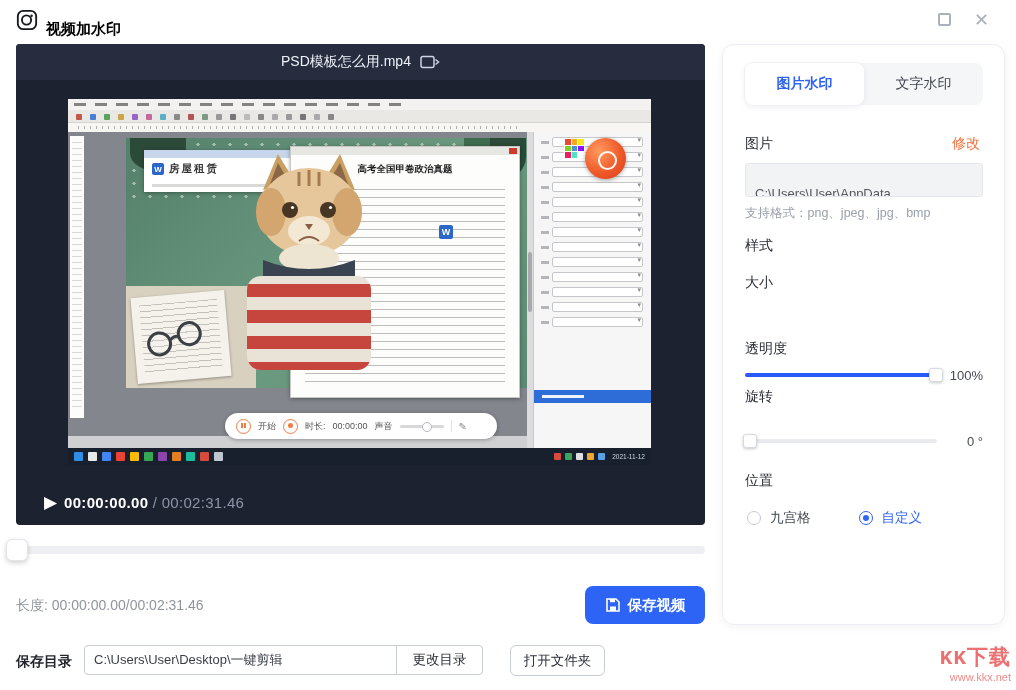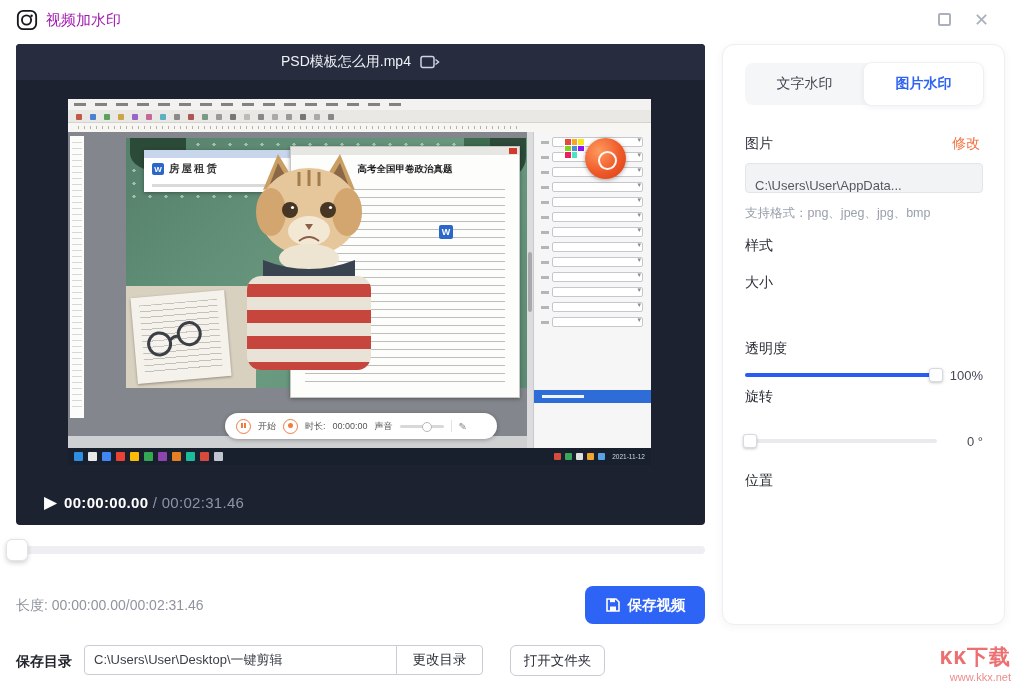--- a/index.html
+++ b/index.html
@@ -2,21 +2,21 @@
 <html><head>
 <meta charset="utf-8">
 <style>
   * { margin:0; padding:0; box-sizing:border-box; }
   html,body { width:1016px; height:690px; }
   body { position:relative; background:#ffffff; font-family:"Liberation Sans", sans-serif; overflow:hidden; color:#23262d; }
 
   
   .titlebar { position:absolute; left:0; top:0; width:100%; height:40px; background:#fff; }
   .app-logo { position:absolute; left:16px; top:9px; width:22px; height:22px; }
-  .app-title { position:absolute; left:46px; top:11px; font-size:15px; font-weight:normal; color:#a21caf; }
+  .app-title { position:absolute; left:46px; top:20px; font-size:15px; font-weight:bold; color:#000000; }
   .win-max { position:absolute; left:938px; top:13px; width:13px; height:13px; border:2px solid #aab1bc; border-radius:2px; cursor:pointer; }
   .win-close { position:absolute; left:974px; top:9px; font-size:18px; color:#aab1bc; cursor:pointer; line-height:22px; }
 
   
   .player { position:absolute; left:16px; top:44px; width:689px; height:481px; background:#1d2231; border-radius:4px; }
   .player-header { position:absolute; left:0; top:0; width:100%; height:36px; background:#272d3f; border-radius:4px 4px 0 0;
                    display:flex; align-items:center; justify-content:center; gap:9px; }
   .player-filename { font-size:14px; color:#eef1f7; }
   .change-file { width:20px; height:16px; cursor:pointer; }
 
@@ -136,21 +136,21 @@
 
   
   .panel { position:absolute; left:722px; top:44px; width:283px; height:581px; background:#fff; border:1px solid #edeef3;
            border-radius:12px; box-shadow:0 2px 10px rgba(30,40,80,.05); }
   .tabs { position:absolute; left:22px; top:18px; width:238px; height:42px; background:#f5f6f8; border-radius:8px; display:flex; }
   .tab { flex:1; display:flex; align-items:center; justify-content:center; font-size:14px; color:#40454f; cursor:pointer; border-radius:8px; }
   .tab.active { background:#ffffff; color:#2f63f4; font-weight:bold; box-shadow:0 0 0 1px #eef0f4, 0 2px 6px rgba(30,40,80,.08); }
   .p-label { position:absolute; left:22px; font-size:14px; color:#2b2f38; }
   .modify-link { position:absolute; right:24px; top:90px; font-size:14px; color:#f2703c; cursor:pointer; }
   .path-box { position:absolute; left:22px; top:118px; width:238px; height:30px; background:#f2f3f5; border:1px solid #e3e5ea;
-              border-radius:4px; font-size:13px; color:#55585f; line-height:28px; padding:8px 9px; white-space:nowrap; overflow:hidden; cursor:text; }
+              border-radius:4px; font-size:13px; color:#55585f; line-height:28px; padding:16px 9px; white-space:nowrap; overflow:hidden; cursor:text; }
   .hint { position:absolute; left:22px; top:160px; font-size:12.5px; color:#9aa1ac; }
   .slider-row { position:absolute; left:22px; width:238px; height:16px; }
   .s-track { position:absolute; left:0; right:46px; top:6px; height:4px; border-radius:2px; background:#e8eaee; cursor:pointer; }
   .s-fill { height:100%; border-radius:2px; background:#2b5bf7; }
   .s-fill.w0 { width:0; } .s-fill.w100 { width:100%; }
   .s-handle { position:absolute; top:1px; width:14px; height:14px; background:#fff; border:1px solid #d7dae0; border-radius:3px;
               box-shadow:0 1px 3px rgba(0,0,0,.22); cursor:pointer; }
   .s-handle.hr { right:40px; } .s-handle.hl { left:-2px; }
   .s-value { position:absolute; right:0; top:1px; font-size:13px; color:#454a55; }
   .radio-row { position:absolute; left:24px; top:464px; display:flex; align-items:center; gap:9px; }
@@ -363,22 +363,22 @@
   <span>保存视频</span>
 </button>
 
 <span class="dir-label">保存目录</span>
 <input class="dir-input" type="text" value="C:\Users\User\Desktop\一键剪辑" style="">
 <button class="dir-change">更改目录</button>
 <button class="dir-open">打开文件夹</button>
 
 <aside class="panel">
   <div class="tabs">
+    <div class="tab active">图片水印</div>
     <div class="tab">文字水印</div>
-    <div class="tab active">图片水印</div>
   </div>
 
   <span class="p-label" style="top:90px">图片</span>
   <span class="modify-link">修改</span>
   <div class="path-box">C:\Users\User\AppData...</div>
   <div class="hint">支持格式：png、jpeg、jpg、bmp</div>
 
   <span class="p-label" style="top:192px">样式</span>
 
   <span class="p-label" style="top:229px">大小</span>
@@ -395,18 +395,25 @@
   <span class="p-label" style="top:343px">旋转</span>
   <div class="slider-row" style="top:388px">
     <div class="s-track">
         <div class="s-fill w0"></div>
       </div>
     <div class="s-handle hl"></div>
     <span class="s-value">0 °</span>
   </div>
 
   <span class="p-label" style="top:427px">位置</span>
+  <div class="radio-row">
+    <span class="radio"></span>
+    <span class="radio-label">九宫格</span>
+    <span class="radio-gap"></span>
+    <span class="radio sel"></span>
+    <span class="radio-label sel">自定义</span>
+  </div>
 </aside>
 
 <div class="site-wm">
   <div class="l1">KK下载</div>
   <div class="l2">www.kkx.net</div>
 </div>
 
 </body></html>

